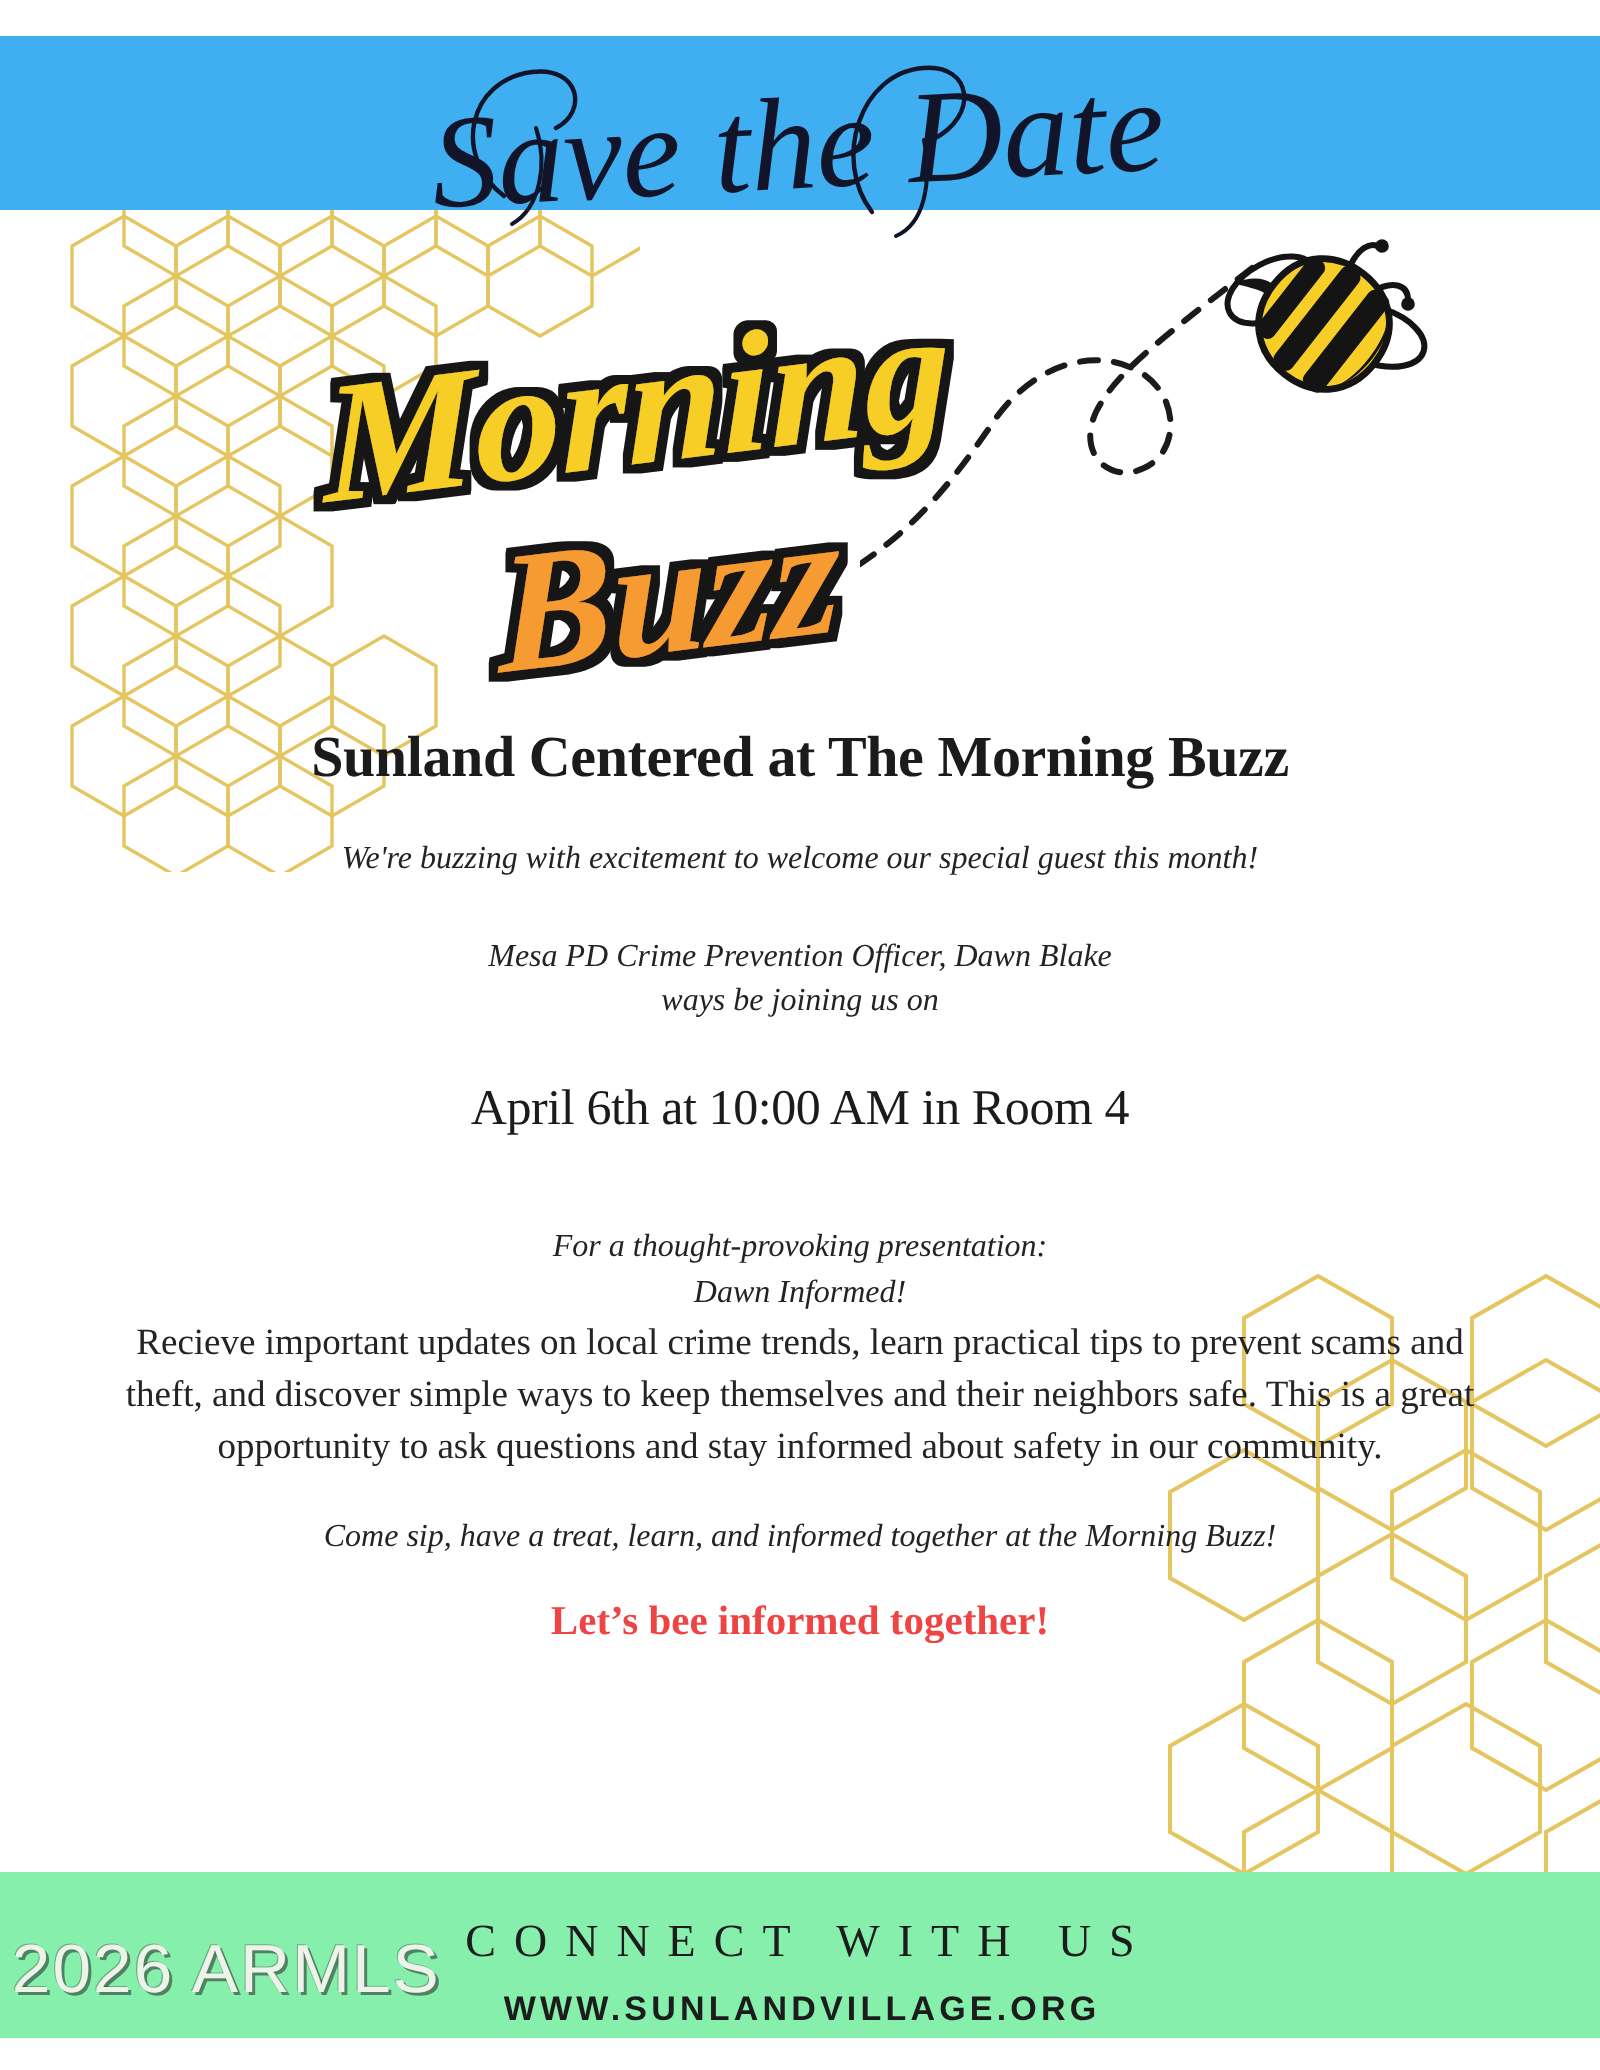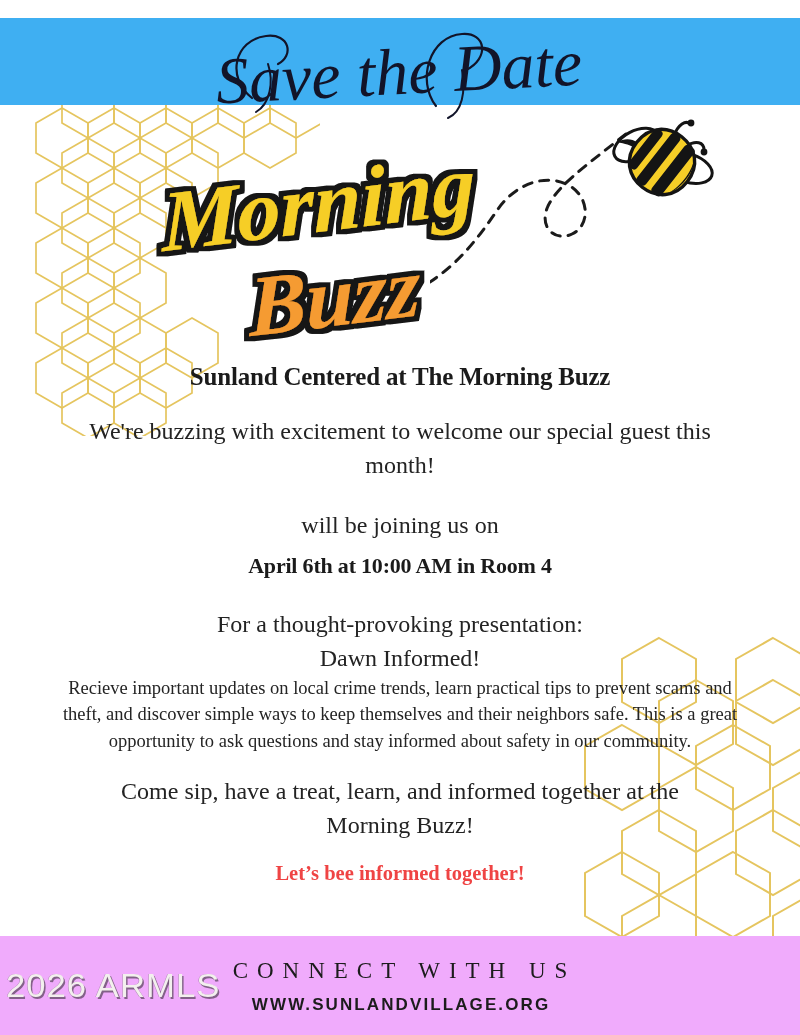--- a/index.html
+++ b/index.html
@@ -43,62 +43,63 @@
   }
 
   
   #content{
     position:absolute;left:0;top:362px;width:800px;z-index:5;
     text-align:center;color:#1b1b1b;
   }
   .headline{
     font-family:"Liberation Serif", serif;
     font-weight:bold;
-    font-size:25px;
+    font-size:29px;
     letter-spacing:-0.2px;
     line-height:1.2;
     margin:0 0 22px 0;
   }
   .para{
     font-family:"Liberation Serif", serif;
-    font-size:24px;
+    font-size:16px;
     line-height:1.42;
     margin:0;
     color:#232323;
+    font-style:italic;
   }
   .gap-lg{height:26px;}
   .gap-md{height:20px;}
   .gap-sm{height:10px;}
   .emph{
     font-family:"Liberation Serif", serif;
-    font-weight:bold;
-    font-size:22px;
+    font-weight:normal;
+    font-size:25px;
     line-height:1.3;
-    margin:0;
+    margin:16px;
     letter-spacing:-0.2px;
   }
   .small-para{
     font-family:"Liberation Serif", serif;
     font-size:18.5px;
     line-height:1.42;
     margin:0;
     color:#242424;
   }
   .tagline{
     font-family:"Liberation Serif", serif;
     font-weight:bold;
     font-size:20.5px;
     margin:0;
     color:#ef4444;
   }
 
   
   #footer{
-    position:absolute;left:0;top:936px;width:800px;height:99px;
-    background:#f0abfc;z-index:7;
+    position:absolute;left:0;top:936px;width:800px;height:83px;
+    background:#86efac;z-index:7;
   }
   #connect-title{
     position:absolute;left:0;top:22px;width:800px;text-align:center;
     font-family:"Liberation Serif", serif;
     font-size:23px;
     letter-spacing:9px;
     color:#1c1c1c;
     text-indent:9px;
   }
   #connect-url{
@@ -268,21 +269,22 @@
   </svg>
 
   <div id="content">
 
     <div class="headline">Sunland Centered at The Morning Buzz</div>
 
     <div class="para" style="padding:0 66px;">We're buzzing with excitement to welcome our special guest this month!</div>
 
     <div class="gap-lg"></div>
 
-    <div class="para">will be joining us on</div>
+    <div class="para">Mesa PD Crime Prevention Officer, Dawn Blake</div>
+    <div class="para">ways be joining us on</div>
 
     <div class="gap-sm"></div>
 
     <div class="emph">April 6th at 10:00 AM in Room 4</div>
 
     <div class="gap-lg"></div>
 
     <div class="para">For a thought-provoking presentation:</div>
     <div class="para">Dawn Informed!</div>
 

